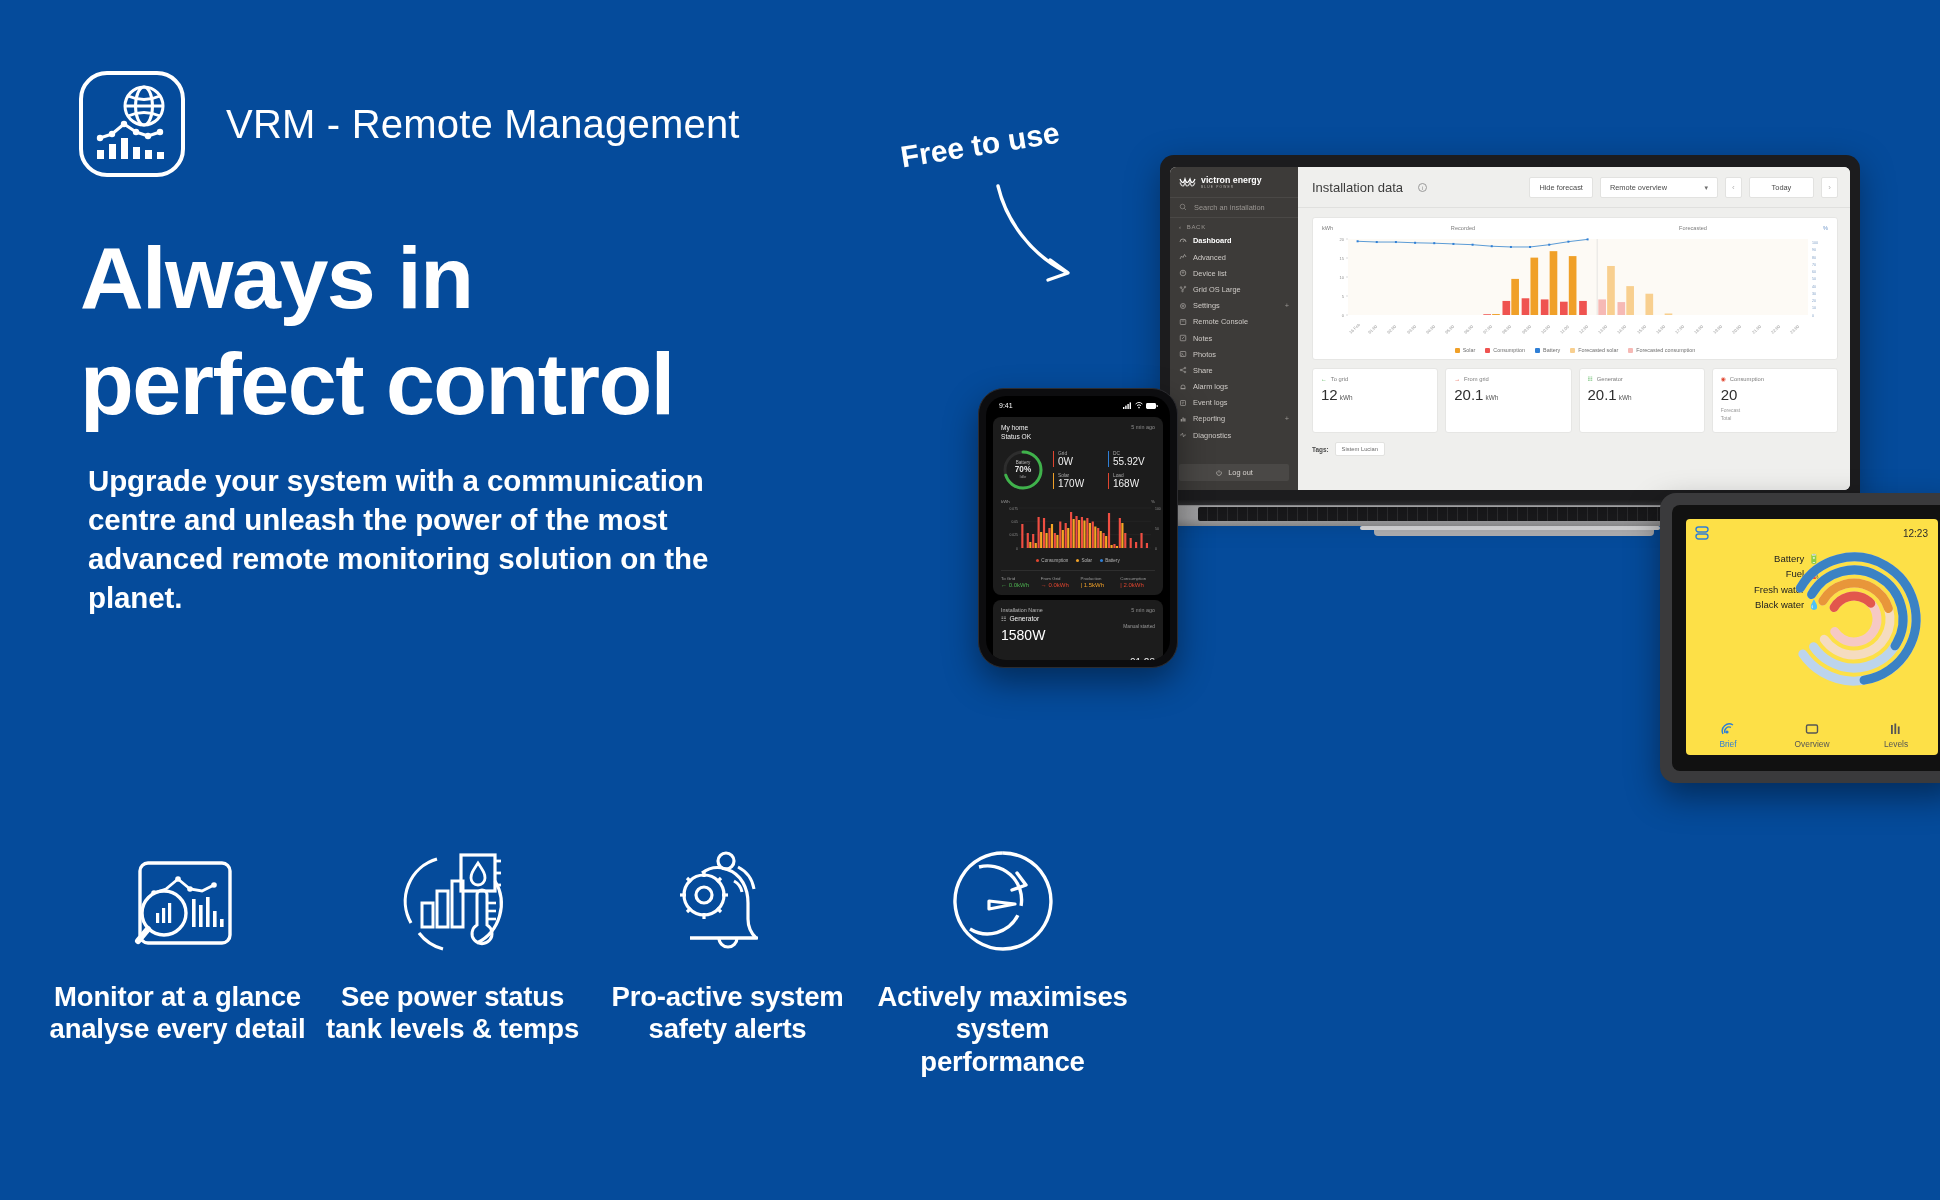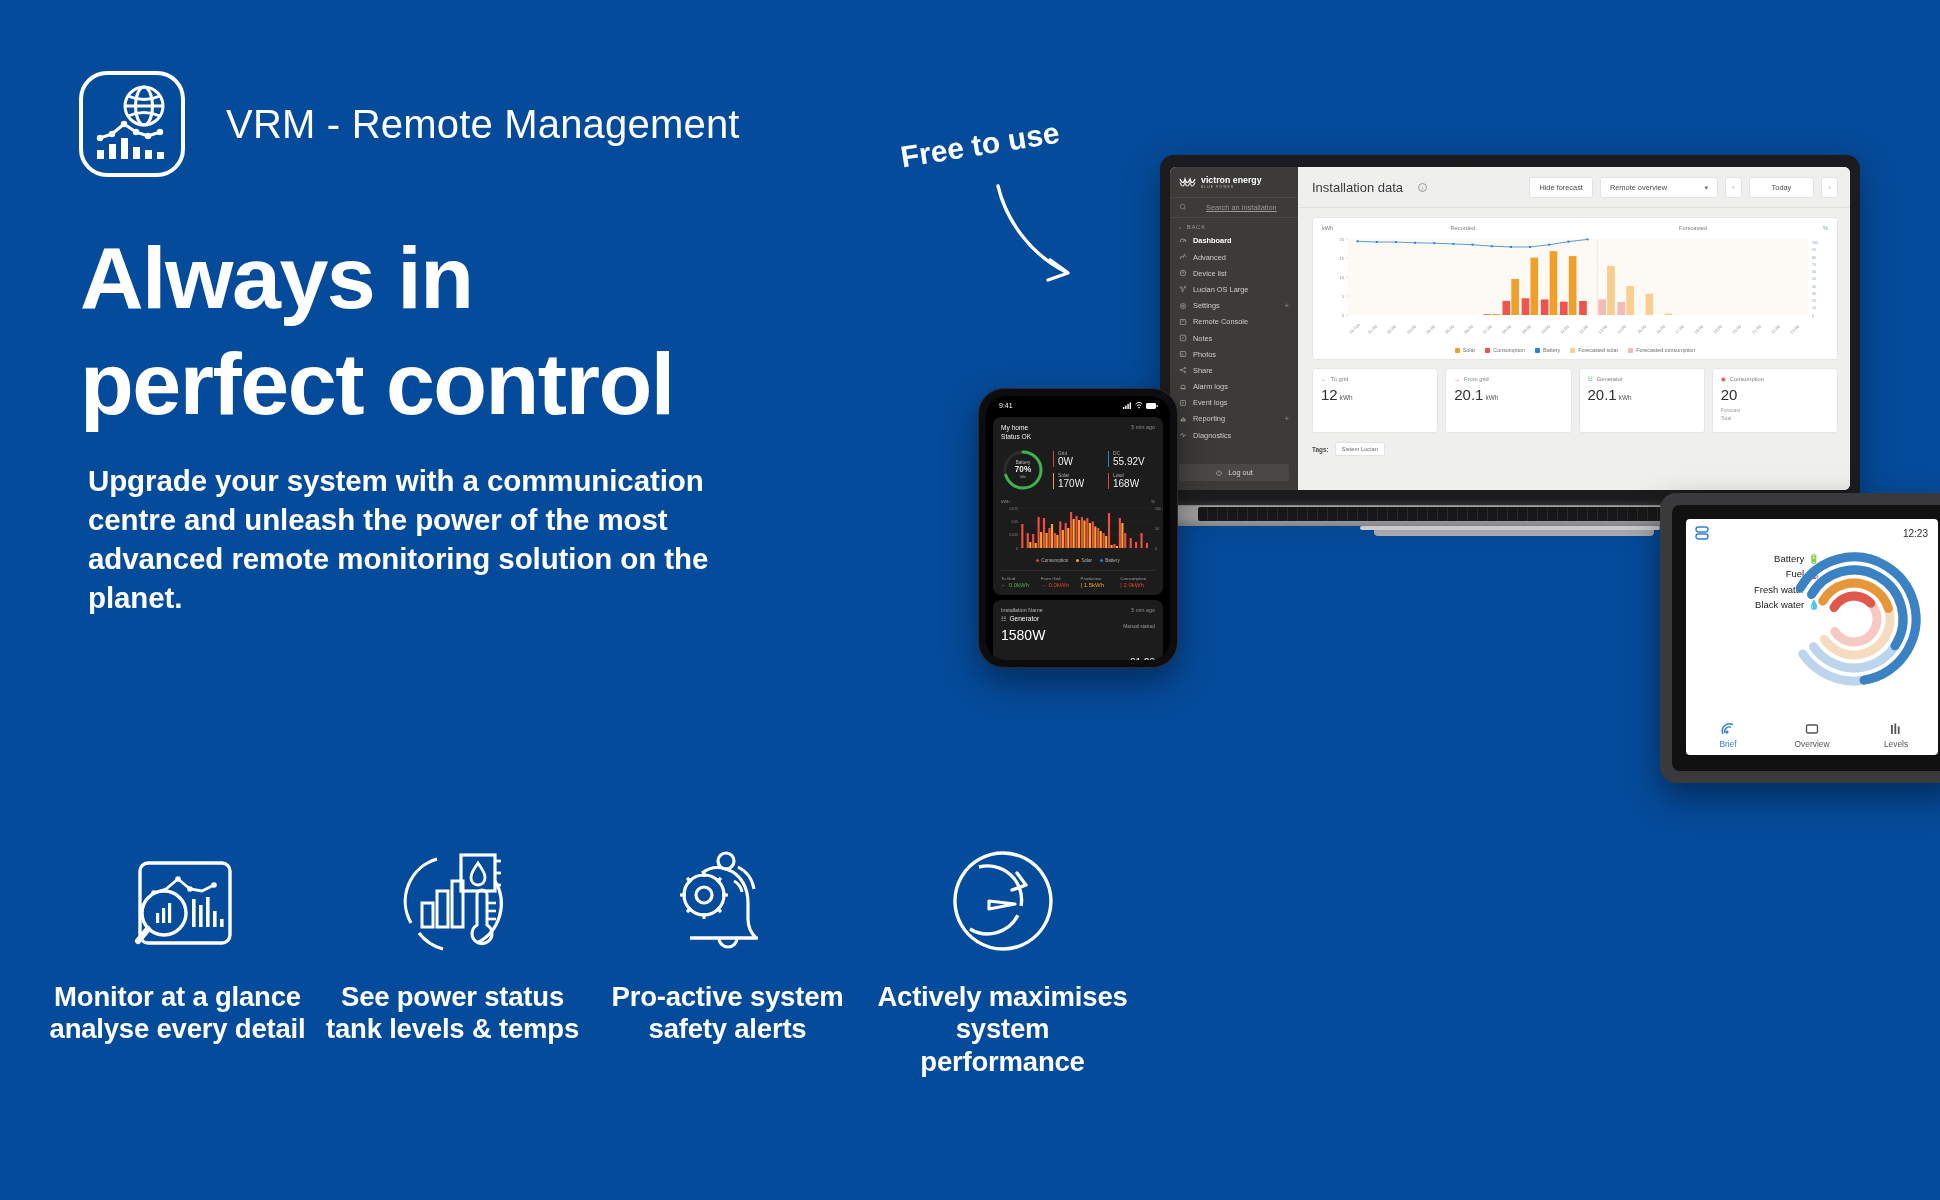--- a/index.html
+++ b/index.html
@@ -92,22 +92,22 @@
     background: #d5d5d7; border-radius: 3px;
   }
 
   
   .vrm-side { width: 128px; background: #3d3b39; color: #cfcbc7; flex: 0 0 128px;
     font-size: 7.4px; position: relative; }
   .vrm-logo { display:flex; align-items:center; gap:4px; padding: 9px 8px 8px 9px; }
   .vrm-logo-mark { width: 18px; height: 11px; }
   .vrm-logo-txt { color:#fff; font-size: 8.8px; font-weight: 700; line-height: 1; }
   .vrm-logo-sub { font-size: 3.2px; letter-spacing: 1.2px; color: #b9b5b1; }
-  .vrm-search { display:flex; align-items:center; gap:19px; padding: 5px 9px;
-    border-top:1px solid #4a4846; border-bottom:1px solid #4a4846; color:#9b9793;text-decoration:underline; }
+  .vrm-search { display:flex; align-items:center; gap:7px; padding: 5px 9px;
+    border-top:1px solid #4a4846; border-bottom:1px solid #4a4846; color:#9b9793; }
   .vrm-back { padding: 6px 9px 3px 9px; font-size: 6px; letter-spacing: .7px; color:#9b9793;
     display:flex; align-items:center; gap:5px; }
   .vrm-nav-item { display:flex; align-items:center; gap:6px; padding: 3.6px 9px; color:#cfcbc7; }
   .vrm-nav-item.active { color:#fff; font-weight:700; }
   .vrm-nav-item .plus { margin-left:auto; color:#9b9793; }
   .vrm-ico { width: 8px; height: 8px; flex:0 0 8px; opacity:.8; }
   .vrm-logout { position:absolute; left:9px; right:9px; bottom: 9px;
     background:#4a4846; border-radius:2px; padding:4px 0; text-align:center;
     display:flex; align-items:center; justify-content:center; gap:5px; color:#d7d3cf; }
 
@@ -205,21 +205,21 @@
   .gen-sw { display:flex; align-items:center; margin-top:6px; border-top:1px solid #2e2e2e; padding-top:6px; }
   .gen-sw .lbl { font-size:7px; color:#ededed; }
   .toggle { margin-left:auto; width:26px;height:14px;border-radius:8px;background:#34c759; position:relative; }
   .toggle .knob { position:absolute; right:1.5px; top:1.5px; width:11px;height:11px;border-radius:50%;background:#fff; }
 
   
   .tablet { position:absolute; left: 1660px; top: 493px; width: 300px; height: 290px;
     background:#3a3a3c; border-radius: 16px; padding: 12px;
     box-shadow: 0 14px 34px rgba(0,0,0,.42); }
   .tablet-inner { width:100%; height:100%; background:#111; border-radius: 8px; padding: 14px 10px 16px 14px; }
-  .tablet-scr { width:100%; height:100%; background:#ffffff; border-radius:4px; position:relative; overflow:hidden; }
+  .tablet-scr { width:100%; height:100%; background:#fde047; border-radius:4px; position:relative; overflow:hidden; }
   .t-top { display:flex; align-items:center; padding: 6px 10px 0 9px; }
   .t-time { margin-left:auto; font-size:10px; color:#2b2b2b; }
   .t-body { position:relative; height: 150px; }
   .t-labels { position:absolute; left: 6px; top: 10px; text-align:right; width: 128px; }
   .t-lab { font-size:9.5px; color:#222; line-height:1.62; display:flex; align-items:center; justify-content:flex-end; gap:4px; }
   .t-nav { position:absolute; left:0; right:0; bottom: 6px; display:flex; }
   .t-nav-item { flex:1; text-align:center; font-size:8.4px; color:#555; }
   .t-nav-item.active { color:#2f7fd6; }
   .t-nav-item .ic { display:block; height:16px; margin-bottom:2px; }
 
@@ -328,21 +328,21 @@
             <span>Device list</span>
             </div>
           <div class="vrm-nav-item">
             <svg class="vrm-ico" viewBox="0 0 16 16">
                 <circle cx="4" cy="5" r="1.6" fill="none" stroke="#cfcbc7" stroke-width="1.2"></circle>
                 <circle cx="12" cy="4" r="1.6" fill="none" stroke="#cfcbc7" stroke-width="1.2"></circle>
                 <circle cx="7" cy="12" r="1.6" fill="none" stroke="#cfcbc7" stroke-width="1.2"></circle>
                 <line x1="5" y1="6" x2="7" y2="10" stroke="#cfcbc7" stroke-width="1.1"></line>
                 <line x1="11" y1="5" x2="8" y2="10" stroke="#cfcbc7" stroke-width="1.1"></line>
               </svg>
-            <span>Lucian OS Large</span>
+            <span>Grid OS Large</span>
             </div>
           <div class="vrm-nav-item">
             <svg class="vrm-ico" viewBox="0 0 16 16">
                 <circle cx="8" cy="8" r="5" fill="none" stroke="#cfcbc7" stroke-width="1.3"></circle>
                 <circle cx="8" cy="8" r="1.8" fill="none" stroke="#cfcbc7" stroke-width="1.2"></circle>
               </svg>
             <span>Settings</span>
             <span class="plus">+</span>
             </div>
           <div class="vrm-nav-item">

